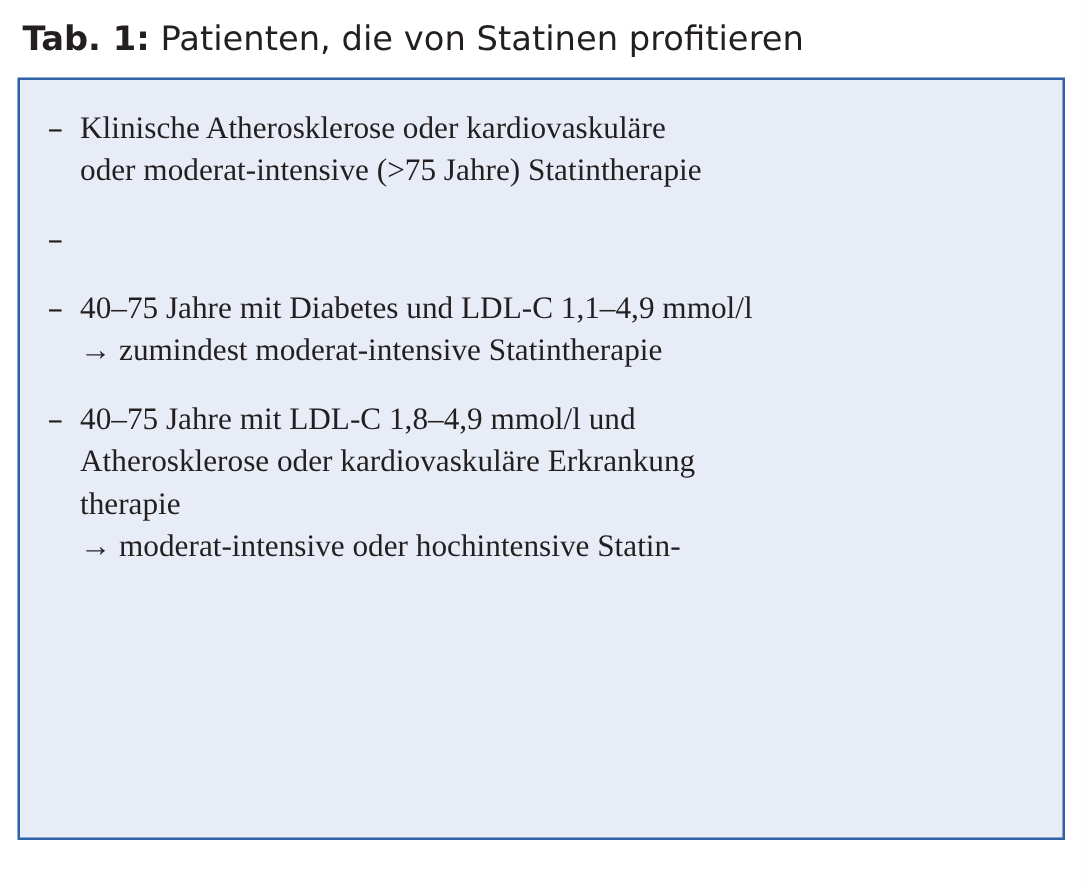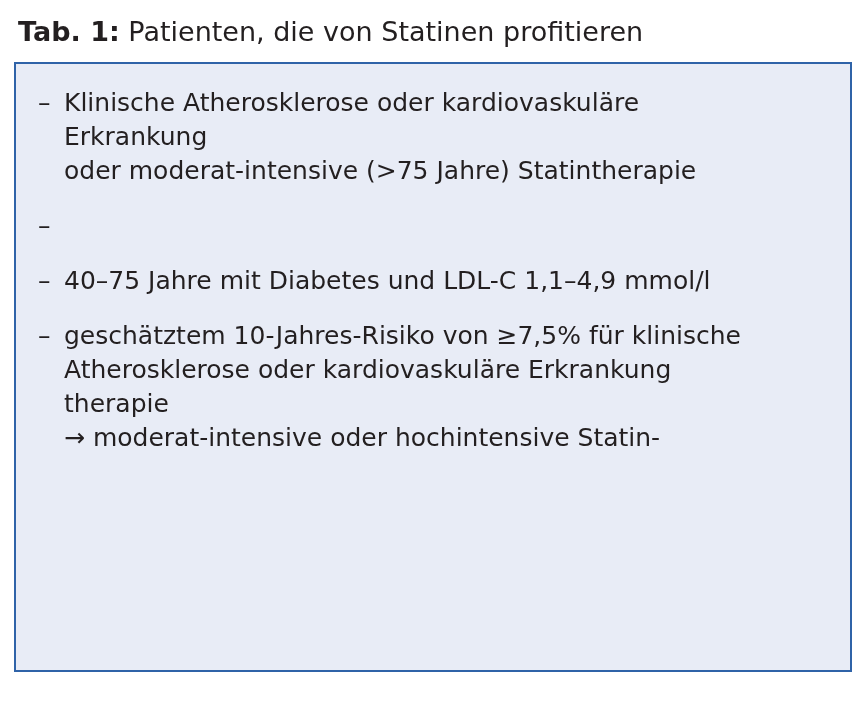--- a/index.html
+++ b/index.html
@@ -50,20 +50,21 @@
   }
   .dash {
     flex: 0 0 auto;
     width: 26px;
     font-size: 25px;
     line-height: 1.36;
     color: #231f20;
   }
   .lines {
     flex: 1 1 auto;
+    font-family: Liberation Serif, serif;
   }
   .line {
     font-size: 25px;
     line-height: 1.36;
     color: #231f20;
     white-space: nowrap;
   }
 </style>
 </head>
 <body>
@@ -74,42 +75,42 @@
     <span class="caption-label">Tab. 1:</span>
     <span class="caption-text">Patienten, die von Statinen profitieren</span>
   </div>
 
   <div class="table-box">
 
     <div class="item">
       <div class="dash">–</div>
       <div class="lines">
         <div class="line">Klinische Atherosklerose oder kardiovaskuläre</div>
-        <div class="line">Erkrankung</div>
         <div class="line">oder moderat-intensive (&gt;75 Jahre) Statintherapie</div>
       </div>
     </div>
 
     <div class="item">
       <div class="dash">–</div>
       <div class="lines">
       </div>
     </div>
 
     <div class="item">
       <div class="dash">–</div>
       <div class="lines">
         <div class="line">40–75 Jahre mit Diabetes und LDL-C 1,1–4,9 mmol/l</div>
+        <div class="line">→ zumindest moderat-intensive Statintherapie</div>
       </div>
     </div>
 
     <div class="item">
       <div class="dash">–</div>
       <div class="lines">
-        <div class="line">geschätztem 10-Jahres-Risiko von ≥7,5% für klinische</div>
+        <div class="line">40–75 Jahre mit LDL-C 1,8–4,9 mmol/l und</div>
         <div class="line">Atherosklerose oder kardiovaskuläre Erkrankung</div>
         <div class="line">therapie</div>
         <div class="line">→ moderat-intensive oder hochintensive Statin-</div>
       </div>
     </div>
 
   </div>
 </div>
 
 </body></html>

